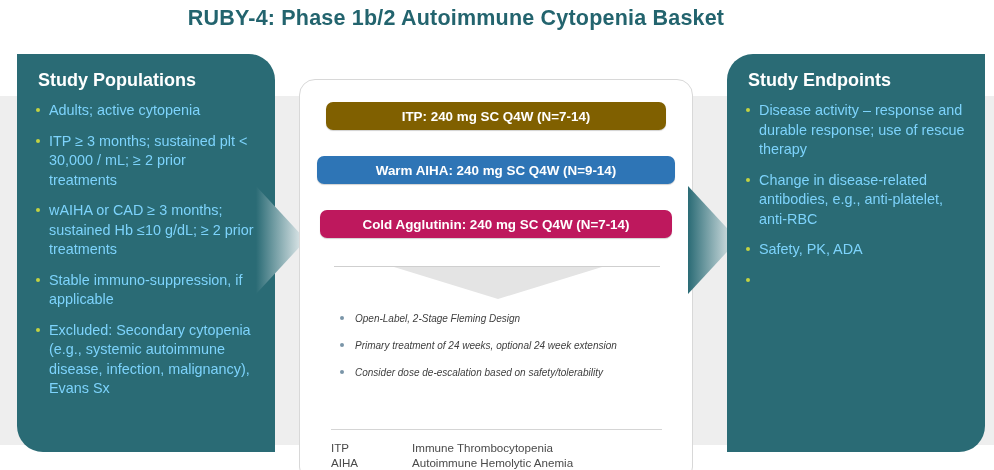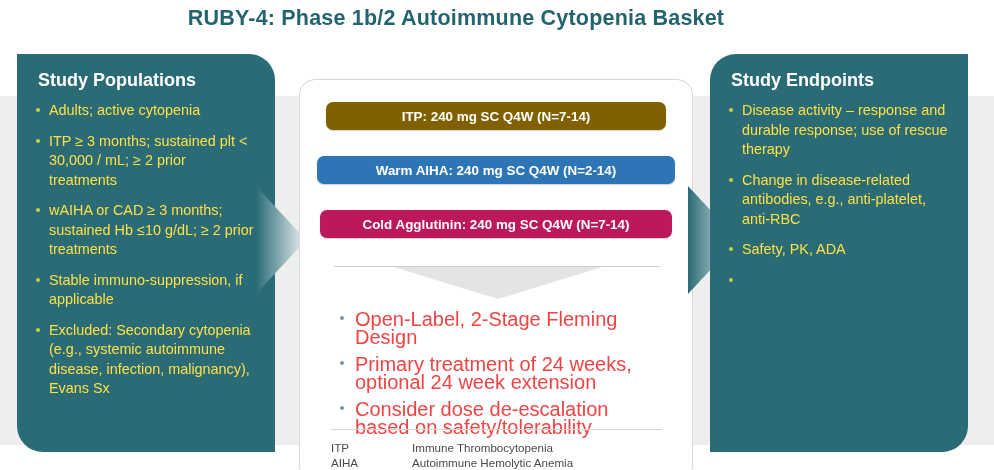--- a/index.html
+++ b/index.html
@@ -54,21 +54,21 @@
   }
   .panel-left {
     left: 17px;
     top: 54px;
     width: 258px;
     height: 398px;
     border-top-right-radius: 26px;
     border-bottom-left-radius: 26px;
   }
   .panel-right {
-    left: 710px;
+    left: 727px;
     top: 54px;
     width: 258px;
     height: 398px;
     border-top-left-radius: 26px;
     border-bottom-right-radius: 26px;
   }
   .panel-heading {
     font-size: 18px;
     font-weight: bold;
     color: #ffffff;
@@ -78,21 +78,21 @@
     list-style: none;
     margin: 0;
     padding: 0;
   }
   .panel-list li {
     position: relative;
     padding-left: 14px;
     margin-bottom: 11px;
     font-size: 14.4px;
     line-height: 19.5px;
-    color: #fde047;
+    color: #7dd3fc;
   }
   .panel-list li .bullet-dot {
     position: absolute;
     left: 1px;
     top: 7px;
     width: 4px;
     height: 4px;
     background: #c3d342;
     border-radius: 50%;
   }
@@ -169,23 +169,24 @@
   
   .design-list {
     list-style: none;
     margin: 6px 0 0 0;
     padding: 0 8px 0 22px;
   }
   .design-list li {
     position: relative;
     padding-left: 17px;
     margin-bottom: 9px;
-    font-size: 20px;
+    font-size: 10px;
     line-height: 18px;
-    color: #ef4444;
+    color: #404040;
+    font-style: italic;
   }
   .design-list li .bullet-dot {
     position: absolute;
     left: 2px;
     top: 6px;
     width: 4px;
     height: 4px;
     background: #7a95a8;
     border-radius: 50%;
   }
@@ -264,21 +265,21 @@
     </svg>
   </div>
 
   <div class="center-card">
 
     <div class="arm-bar arm-1" style="background:#806000;">
       <span>ITP: 240 mg SC Q4W (N=7-14)</span>
     </div>
 
     <div class="arm-bar arm-2" style="background:#2e75b6;">
-      <span>Warm AIHA:  240 mg SC Q4W (N=2-14)</span>
+      <span>Warm AIHA:  240 mg SC Q4W (N=9-14)</span>
     </div>
 
     <div class="arm-bar arm-3" style="background:#be185d;">
       <span>Cold Agglutinin:  240 mg SC Q4W (N=7-14)</span>
     </div>
 
     <div class="funnel-wrap">
       <div class="funnel-line"></div>
       <div class="funnel-tri"></div>
     </div>

